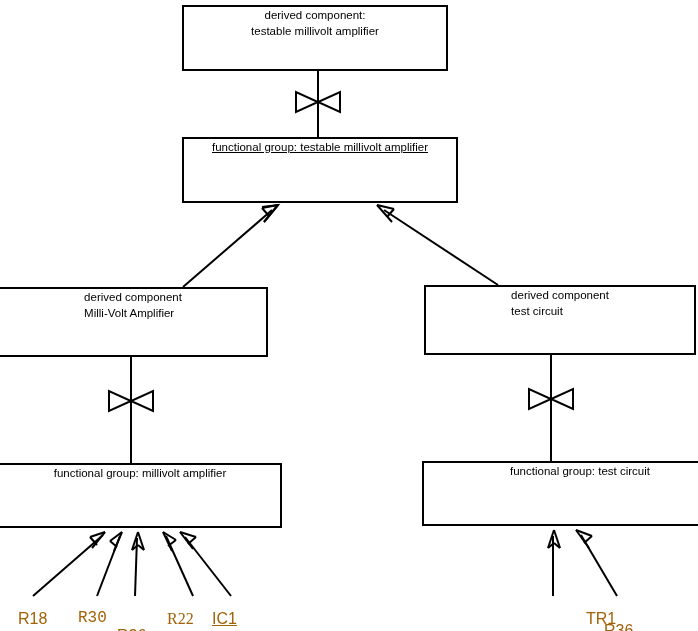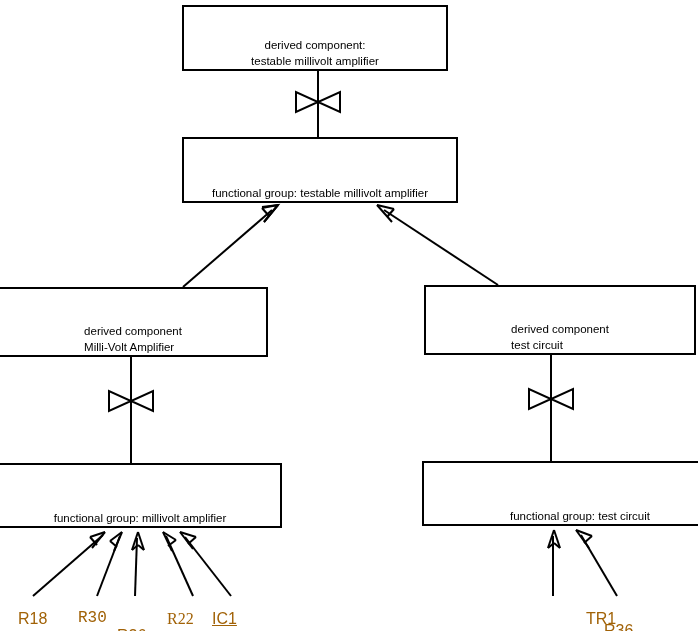--- a/index.html
+++ b/index.html
@@ -23,21 +23,21 @@
     top: 0;
     width: 698px;
     height: 631px;
   }
   .node-box {
     position: absolute;
     box-sizing: border-box;
     border: 2px solid #000000;
     background: #ffffff;
     display: flex;
-    align-items: flex-end;
+    align-items: flex-start;
     justify-content: center;
     z-index: 2;
   }
   .node-text {
     font-size: 11.5px;
     line-height: 16px;
     color: #000000;
     white-space: pre-line;
     text-align: left;
   }
@@ -167,21 +167,21 @@
         <line x1="592" y1="536" x2="584" y2="543" stroke="#000" stroke-width="2"></line>
       </g>
     </g>
   </svg>
 
   <div class="node-box" style="left:182px; top:5px; width:266px; height:66px;">
     <span class="node-text centered">derived component:
  testable millivolt amplifier</span>
   </div>
 
-  <div class="node-box" style="left:182px; top:137px; width:276px; height:66px;">
+  <div class="node-box" style="left:182px; top:137px; width:276px; height:66px;text-decoration:underline;">
     <span class="node-text centered">functional group: testable millivolt amplifier</span>
   </div>
 
   <div class="node-box" style="left:-2px; top:287px; width:270px; height:70px;">
     <span class="node-text">derived component
 Milli-Volt Amplifier</span>
   </div>
 
   <div class="node-box" style="left:424px; top:285px; width:272px; height:70px;">
     <span class="node-text">derived component

